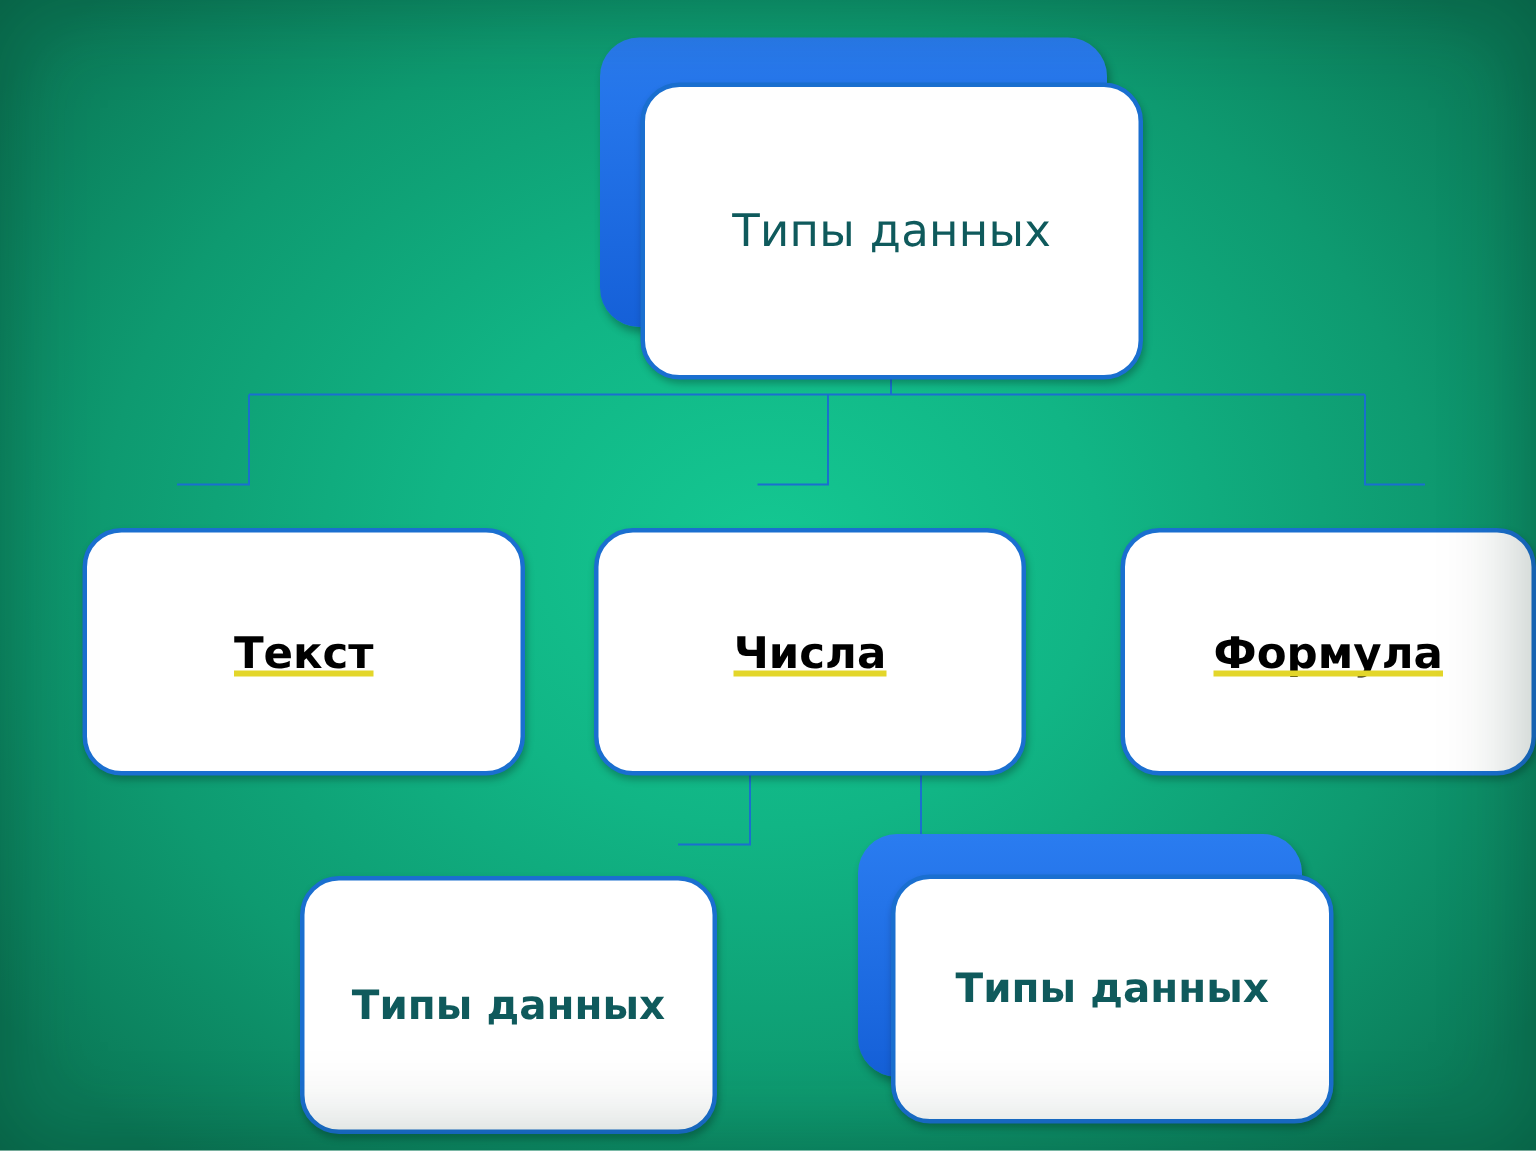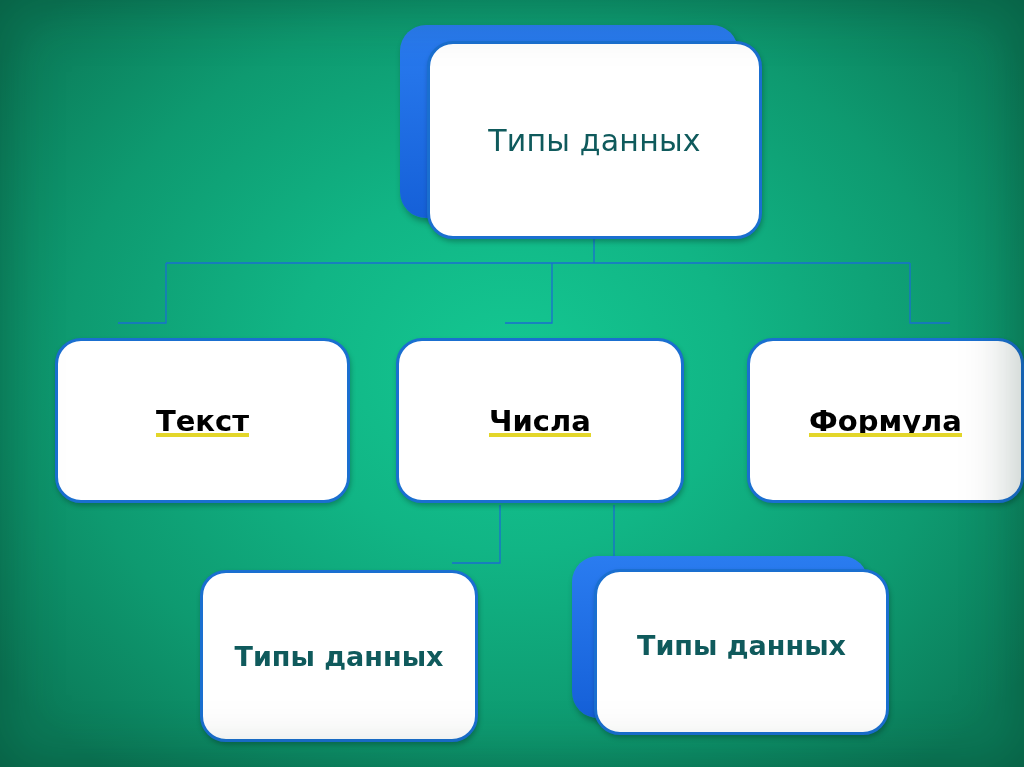--- a/index.html
+++ b/index.html
@@ -16,20 +16,21 @@
   .shadow-box {
     position:absolute; border-radius:26px;
     background: linear-gradient(180deg, #2a7cf0 0%, #1560d8 100%);
     box-shadow: 2px 4px 6px rgba(0,0,0,0.3);
   }
   .node {
     position:absolute; box-sizing:border-box;
     background:#ffffff; border:3px solid #1a6fd0; border-radius:26px;
     display:flex; align-items:center; justify-content:center;
     box-shadow: 1px 3px 5px rgba(0,0,0,0.25);
+    margin-top: 14px;
   }
   .label-plain {
     font-family:"DejaVu Sans", sans-serif; font-size:30px; color:#0f5a5c;
     font-weight:normal; letter-spacing:0.2px;
   }
   .label-bold {
     font-family:"DejaVu Sans", sans-serif; font-size:27px; color:#0f5a5c;
     font-weight:bold;
   }
   .label-under {

